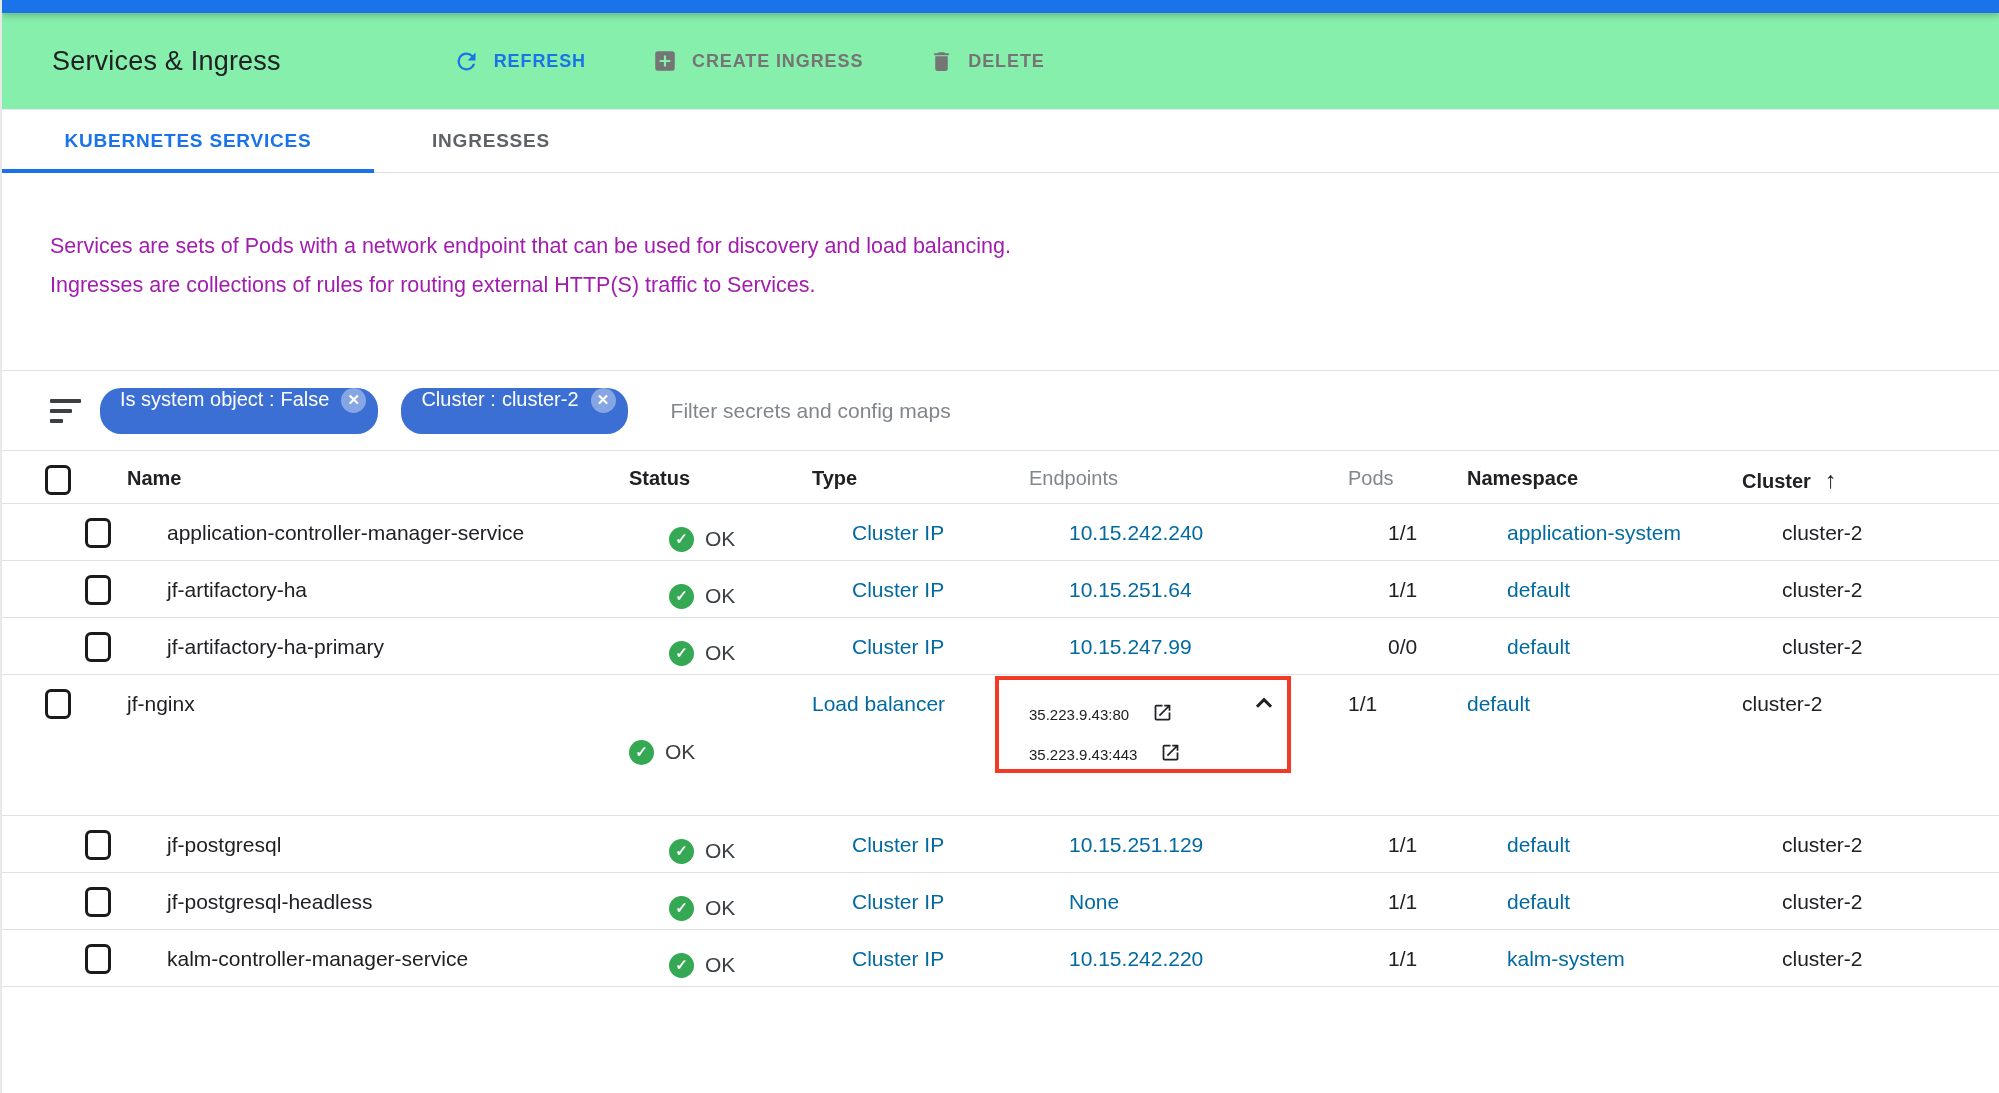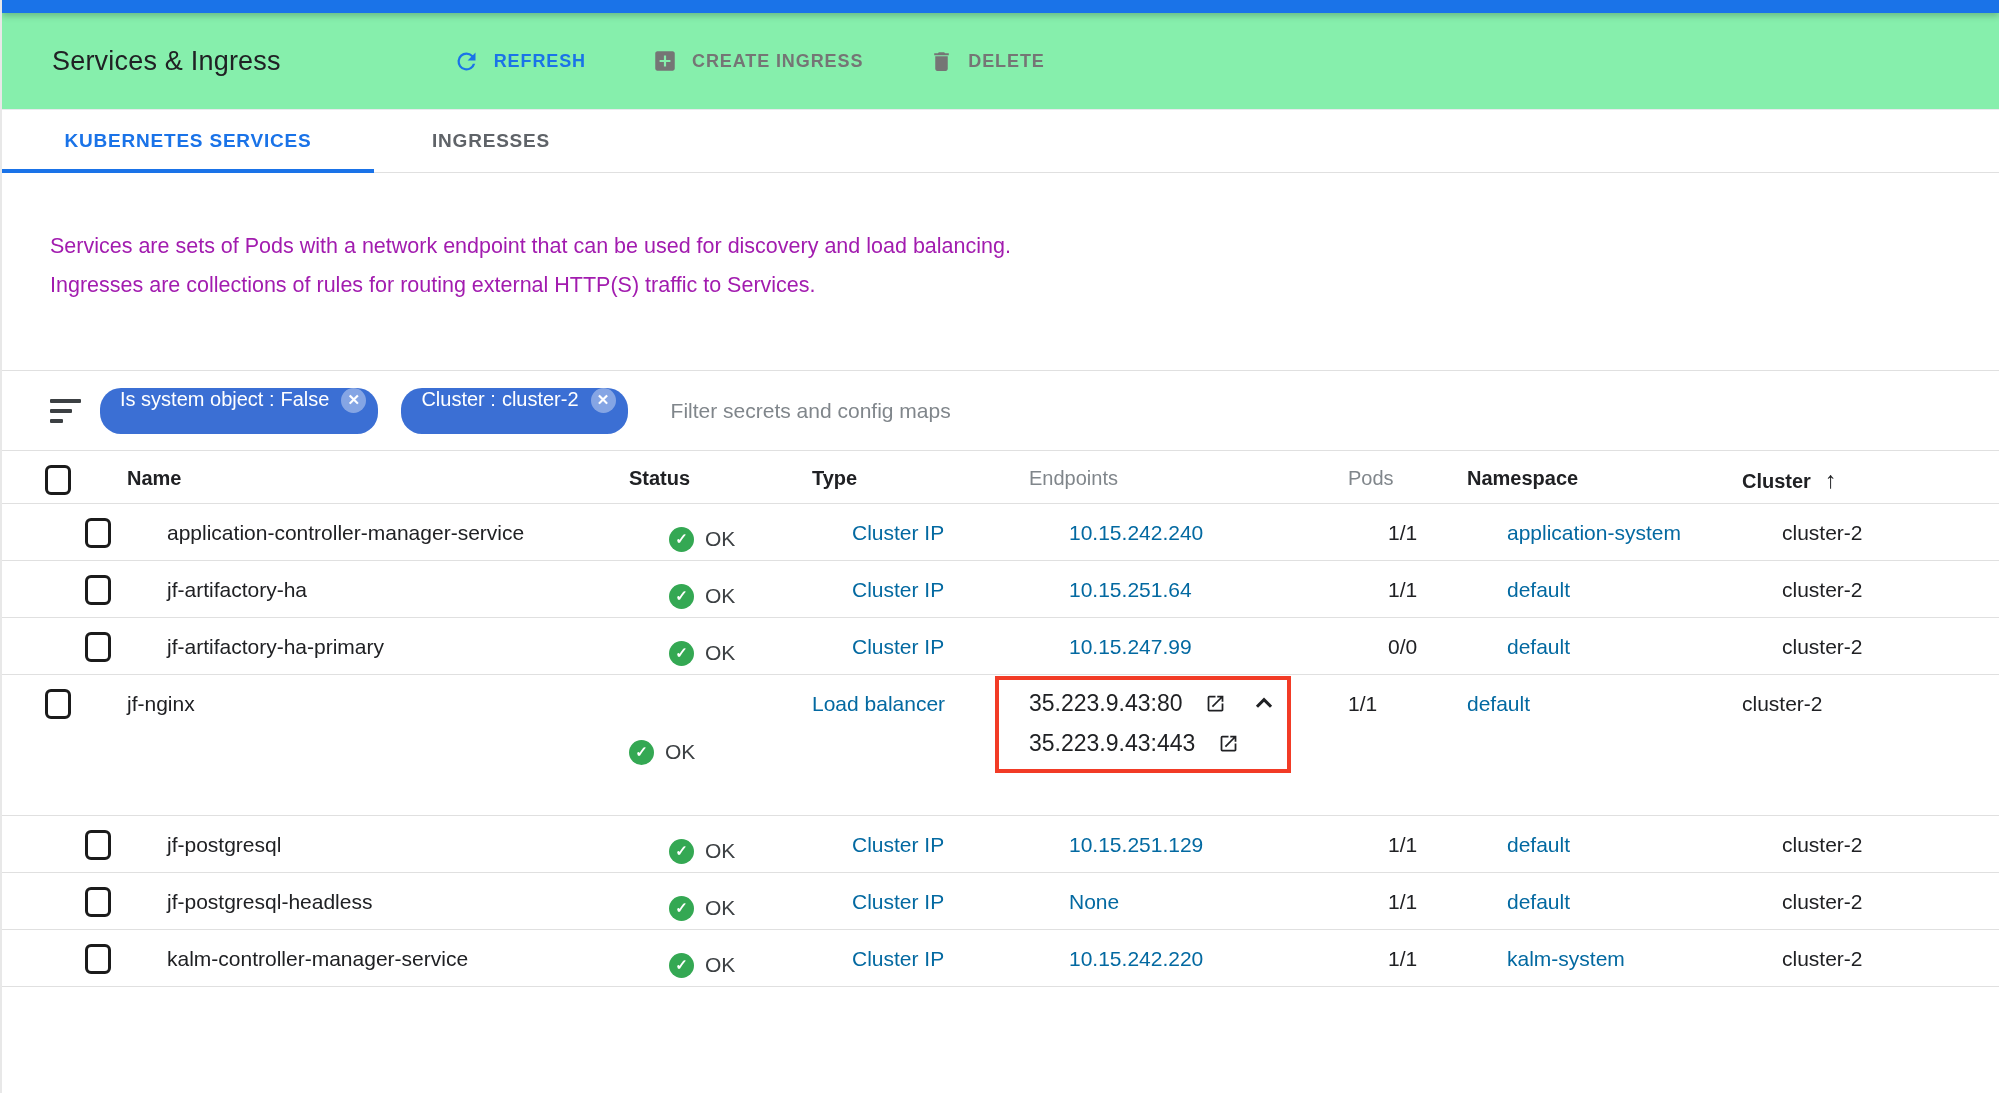--- a/index.html
+++ b/index.html
@@ -50,21 +50,21 @@
   .row.h57 { height:57px;padding-left:40px; } .row.h141 { height:141px; }
   .cell { font-size:21px; color:#202124; padding:16px 8px 0 43px; line-height:26px; white-space:nowrap; }
   .cell.gray { color:#0369a1; }
   .cell.cluster { font-weight:500; }
   .cbx-cell { padding:14px 0 0 43px; }
   .checkbox { width:26px; height:30px; border:3px solid #1b1b1b; border-radius:6px; background:#fff; cursor:pointer; }
   .status-cell { display:flex; align-items:center; gap:11px; padding-top:14px; color:#3c4043; }
   .ok-badge { width:25px; height:25px; border-radius:50%; background:#34a853; color:#fff; font-size:15px; font-weight:700;
               display:flex; align-items:center; justify-content:center; flex:0 0 auto; }
   .ep-cell { padding:8px 8px 0 43px; position:relative; }
-  .ep-line { display:flex; align-items:center; gap:23px; height:40px; font-size:23px; color:#202124; cursor:pointer; }
+  .ep-line { display:flex; align-items:flex-end; gap:23px; height:40px; font-size:15px; color:#202124; cursor:pointer; }
   .collapse-btn { position:absolute; left:263px; top:15px; background:none; border:none; cursor:pointer; }
   .highlight-box { position:absolute; left:993px; top:676px; width:296px; height:97px; border:4px solid #f23b26; z-index:8; pointer-events:none; }
   svg { display:block; }
 </style>
 </head>
 <body>
 
 <div class="page">
 
   <div class="topbar"></div>

